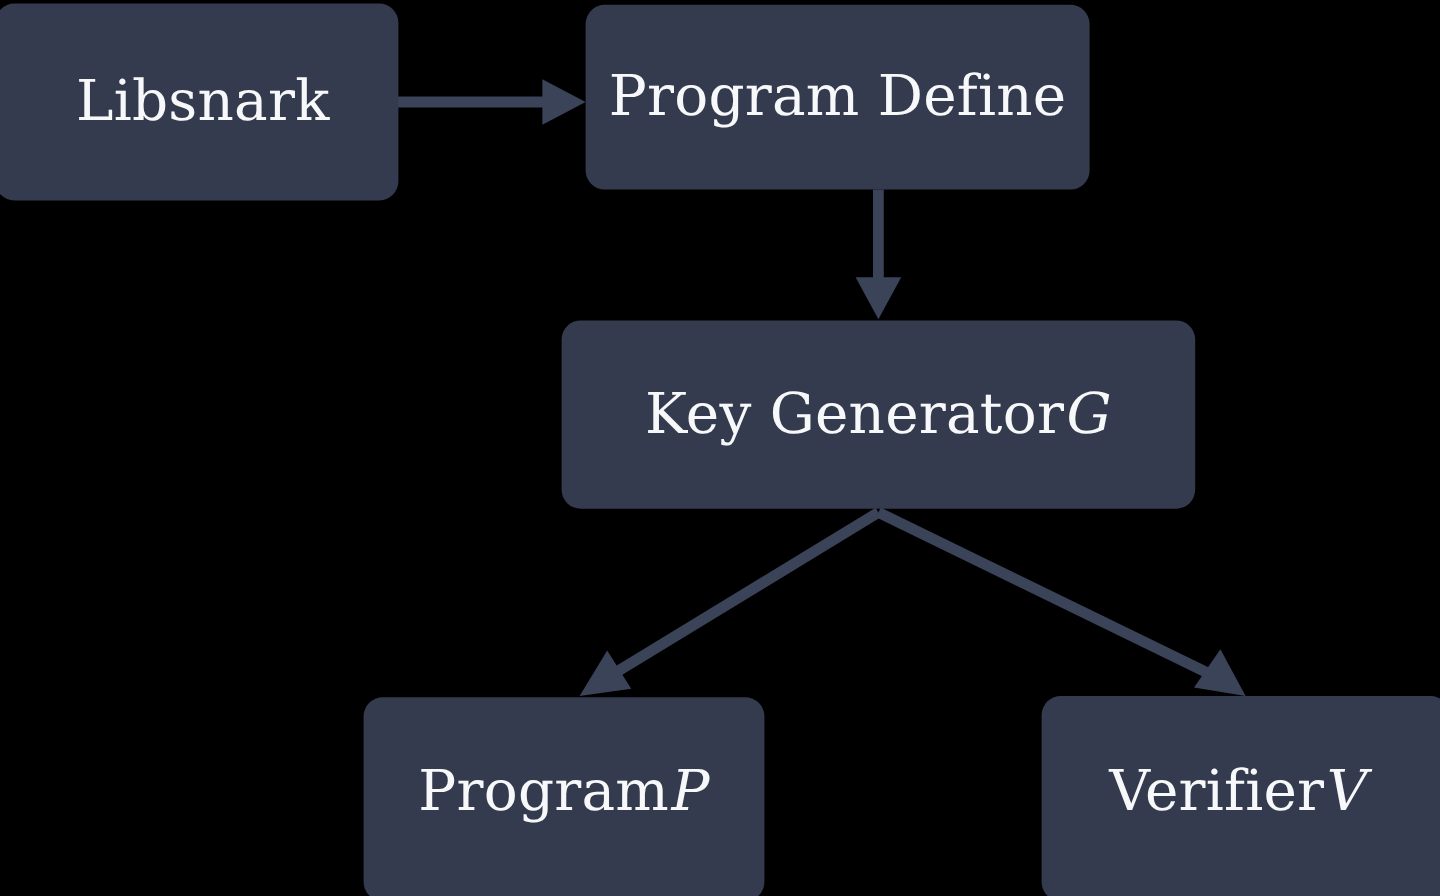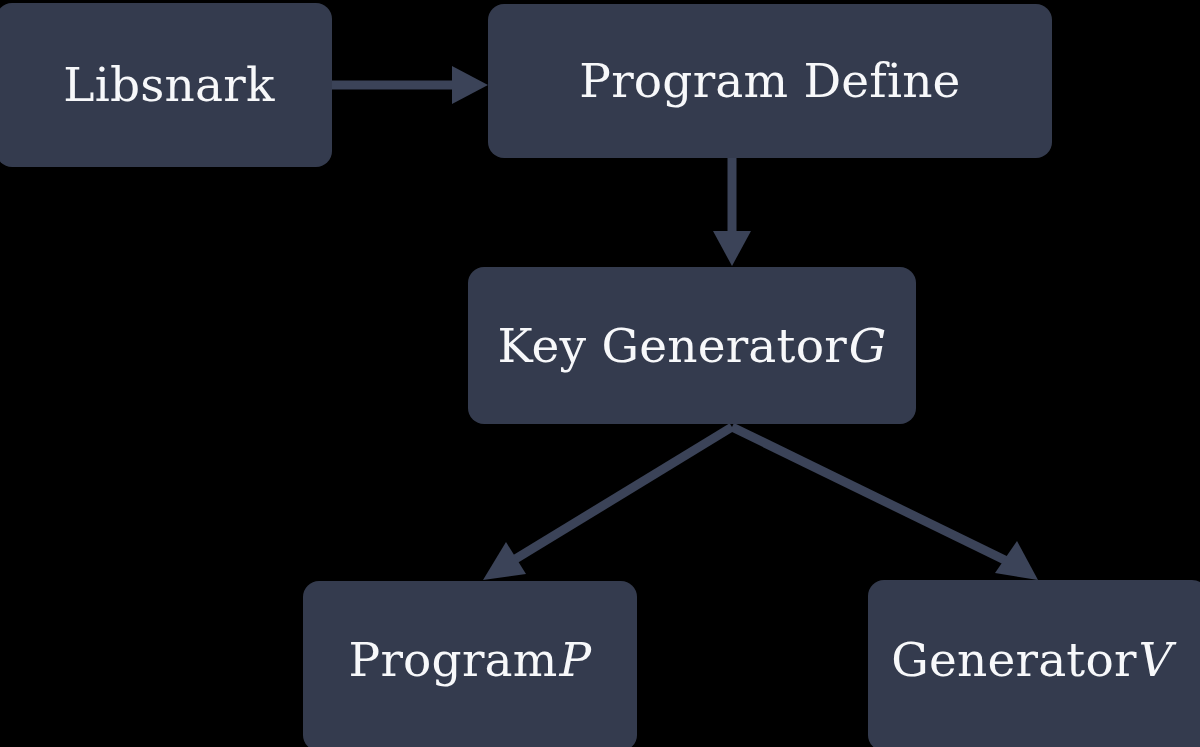--- a/index.html
+++ b/index.html
@@ -120,29 +120,29 @@
     <g>
       <line x1="732" y1="427" x2="1017" y2="566" stroke="#3b4358" stroke-width="9" stroke-linecap="butt"></line>
       <polygon points="1038,580 995,573 1017,541" fill="#3b4358"></polygon>
     </g>
   </svg>
 
   <div class="node" id="node-libsnark" style="left: -4px; top: 3px; width: 336px; height: 164px; background: rgb(52, 59, 78);">
     <span class="node-label" style="color: rgb(247, 248, 250);"><span>Libsnark</span></span>
   </div>
 
-  <div class="node" id="node-program-define" style="left: 488px; top: 4px; width: 564px; height: 154px; background: rgb(52, 59, 78);">
+  <div class="node" id="node-program-define" style="left: 488px; top: 4px; width: 420px; height: 154px; background: rgb(52, 59, 78);">
     <span class="node-label" style="color: rgb(247, 248, 250);"><span>Program Define</span></span>
   </div>
 
-  <div class="node" id="node-key-generator" style="left: 468px; top: 267px; width: 448px; height: 157px; background: rgb(52, 59, 78);">
+  <div class="node" id="node-key-generator" style="left: 468px; top: 267px; width: 528px; height: 157px; background: rgb(52, 59, 78);">
     <span class="node-label" style="color: rgb(247, 248, 250);"><span>Key Generator</span><span class="sym">G</span></span>
   </div>
 
   <div class="node" id="node-prover" style="left: 303px; top: 581px; width: 334px; height: 170px; background: rgb(52, 59, 78);">
     <span class="node-label" style="color: rgb(247, 248, 250);"><span>Program</span><span class="sym">P</span></span>
   </div>
 
   <div class="node" id="node-verifier" style="left: 868px; top: 580px; width: 340px; height: 171px; background: rgb(52, 59, 78);">
-    <span class="node-label" style="color: rgb(247, 248, 250);"><span>Generator</span><span class="sym">V</span></span>
+    <span class="node-label" style="color: rgb(247, 248, 250);"><span>Verifier</span><span class="sym">V</span></span>
   </div>
 
 </div>
 
 </body></html>

